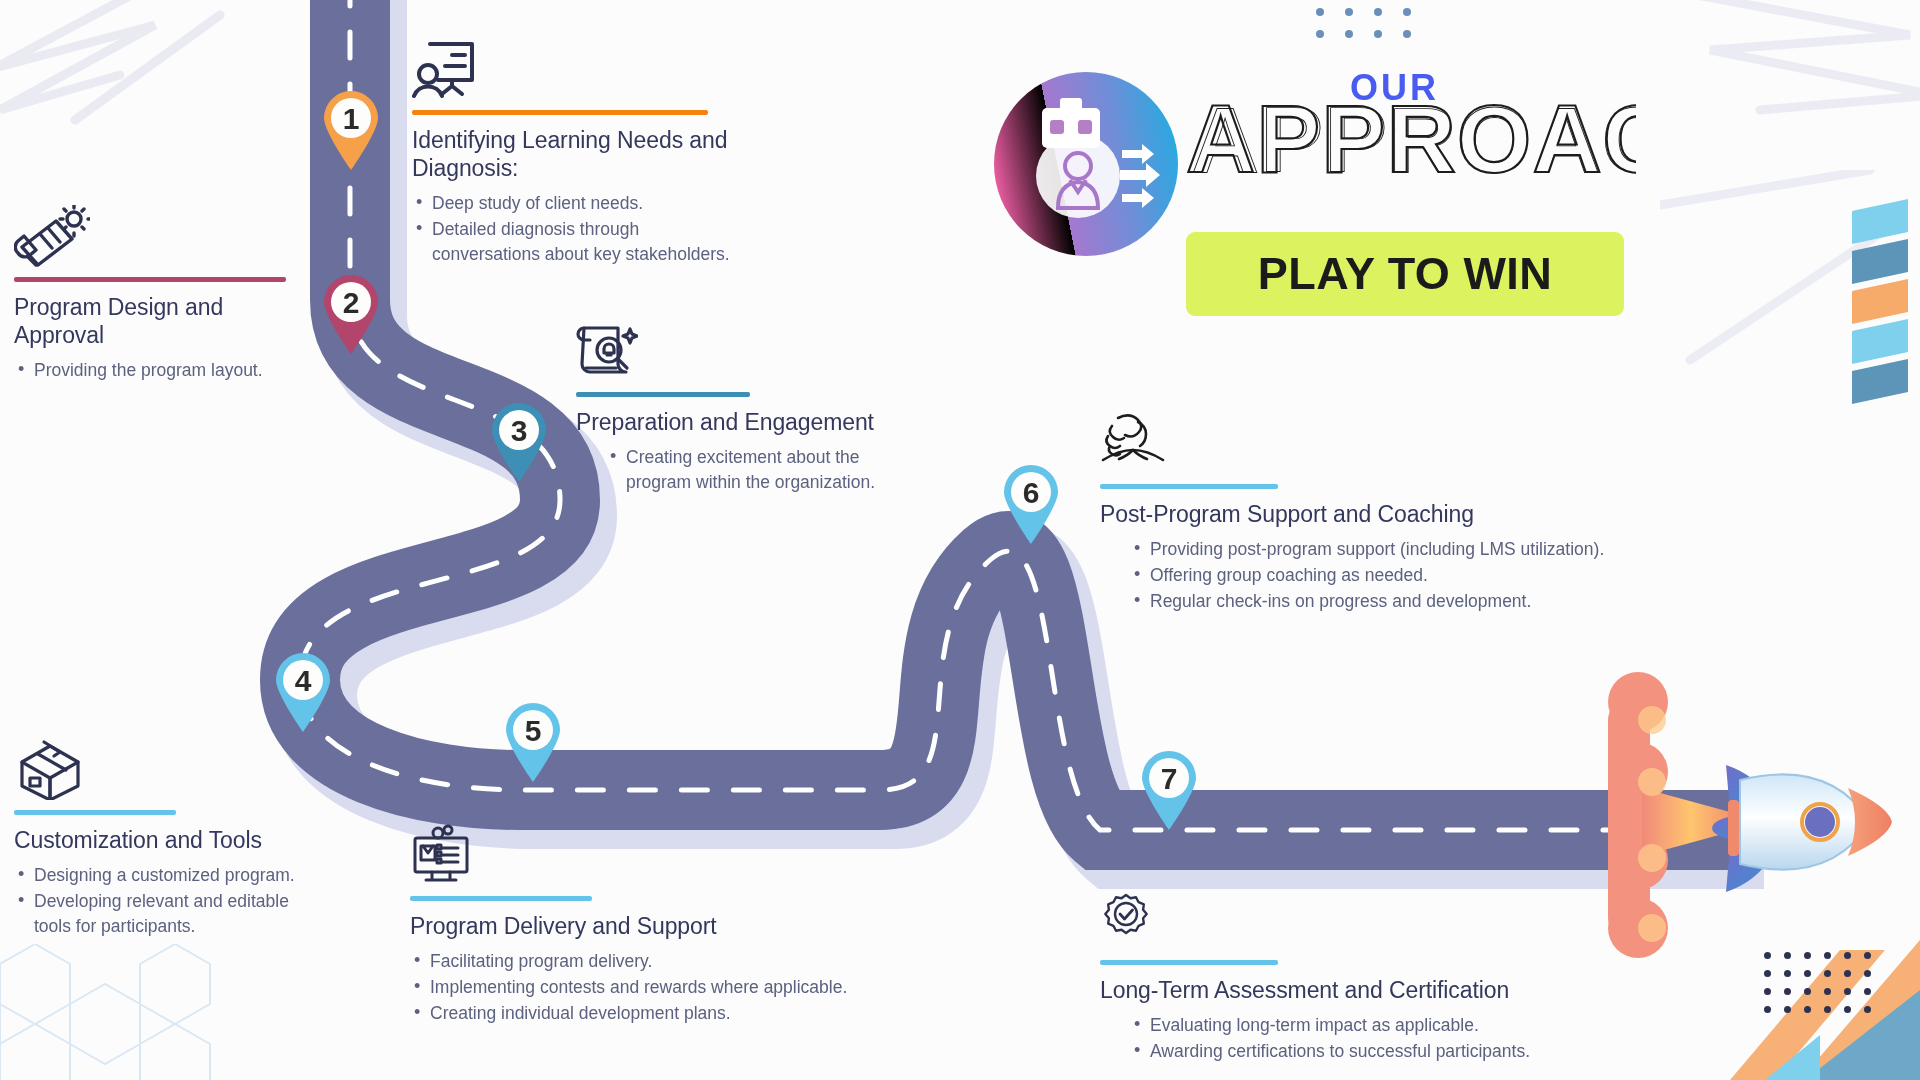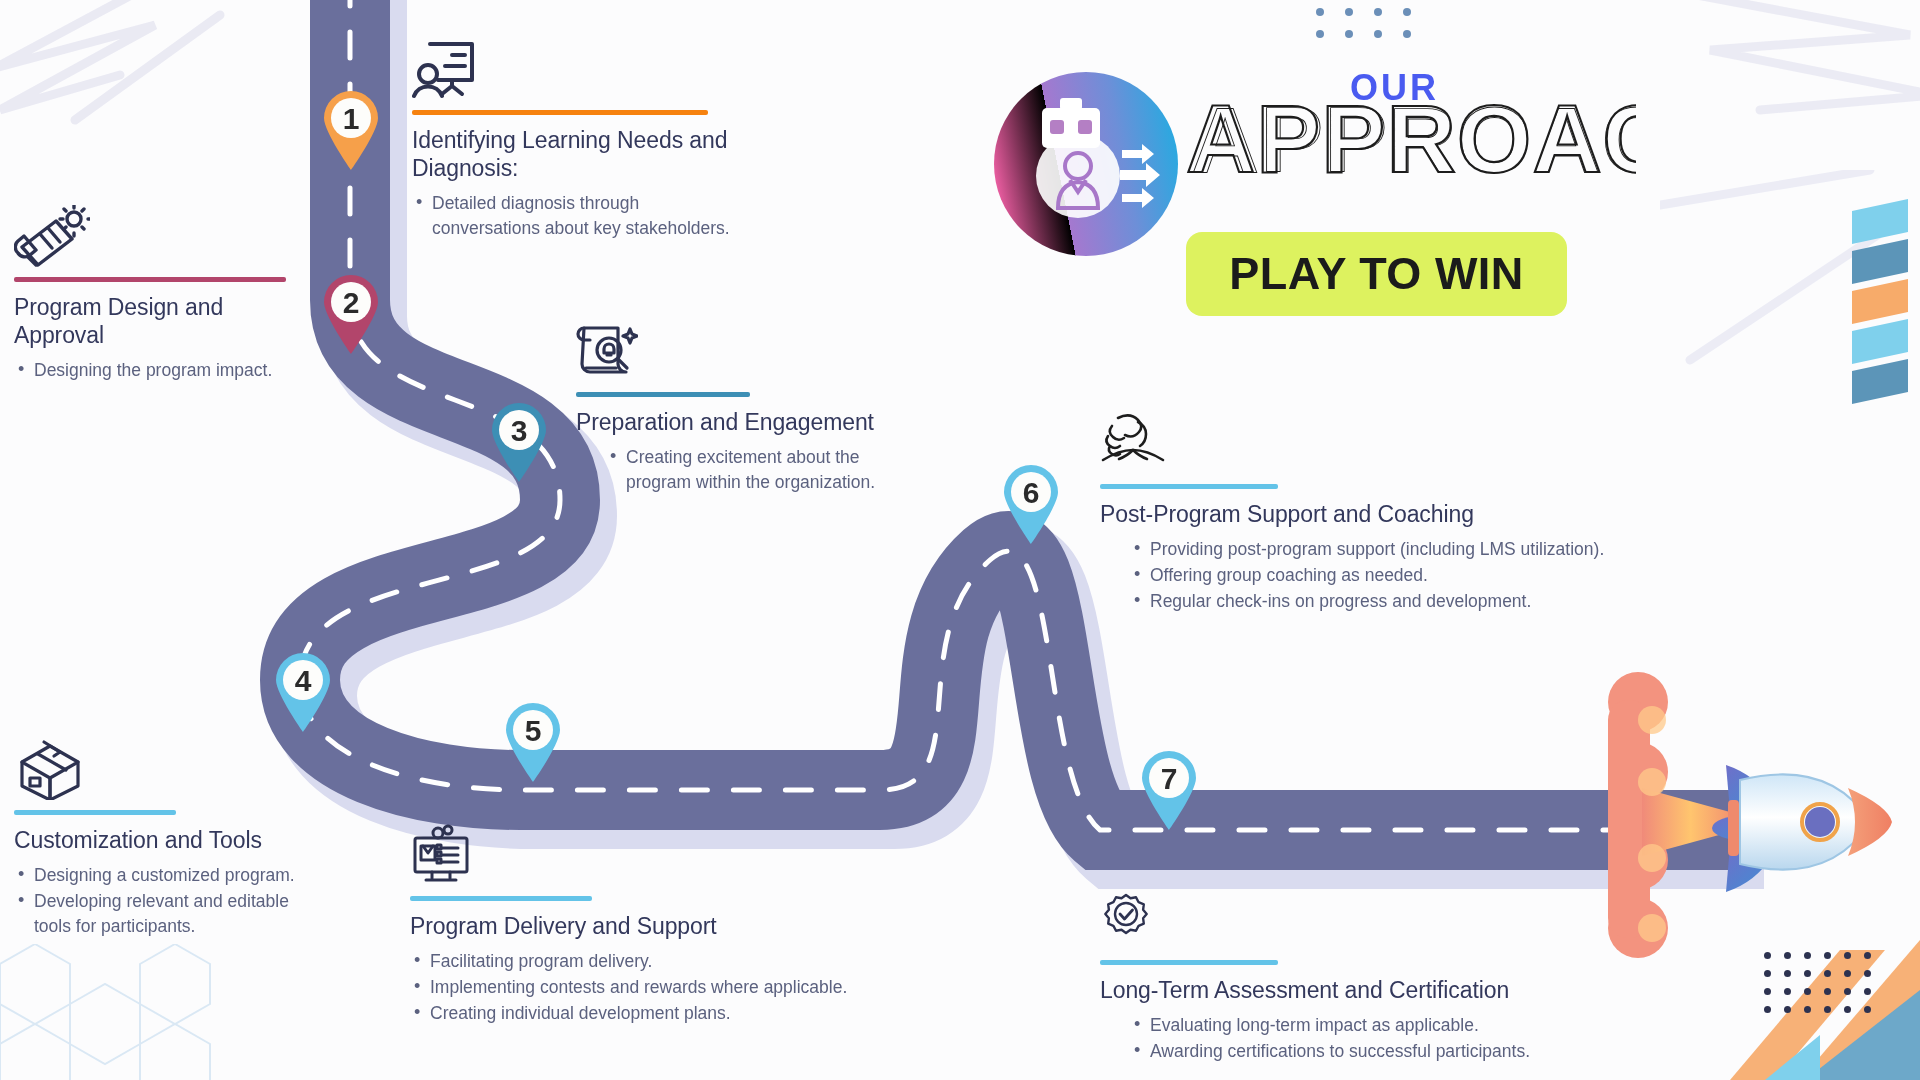--- a/index.html
+++ b/index.html
@@ -64,22 +64,22 @@
   
   #header { position: absolute; left: 990px; top: 10px; width: 660px; height: 270px; }
   .hdr-badge { position: absolute; left: 0; top: 58px; width: 192px; height: 192px; }
   .hdr-our {
     position: absolute; left: 360px; top: 57px;
     font-size: 36px; font-weight: bold; letter-spacing: 3px;
     color: #4a5bf0; font-family: "Liberation Sans", sans-serif;
   }
   .hdr-approach { position: absolute; left: 196px; top: 80px; width: 450px; height: 100px; }
   .hdr-ribbon {
-    position: absolute; left: 196px; top: 222px; width: 381px; height: 84px;
-    background: #ddf25f; border-radius: 16px;
+    position: absolute; left: 196px; top: 222px; width: 438px; height: 84px;
+    background: #ddf25f; border-radius: 9px;
     display: flex; align-items: center; justify-content: center;
   }
   .hdr-ribbon span {
     font-size: 45px; font-weight: bold; color: #1b1b1b; letter-spacing: .5px;
   }
 
   
   #rocket { position: absolute; left: 1580px; top: 660px; width: 330px; height: 320px; }
 </style>
 </head>
@@ -282,39 +282,40 @@
         <path d="M18 6 h42 v36 h-34"></path>
         <path d="M40 17 h13 M33 28 h20"></path>
         <circle cx="16" cy="36" r="9"></circle>
         <path d="M2 58 a15 15 0 0 1 28 0"></path>
         <path d="M40 42 v6 M40 48 l-10 8 M40 48 l10 8"></path>
       </g>
     </svg>
     <div class="rule" style="width:296px;background:#f6820f"></div>
     <h3>Identifying Learning Needs and Diagnosis:</h3>
     <ul>
+      <li>Deep study of client needs.</li>
       <li>Detailed diagnosis through conversations about key stakeholders.</li>
     </ul>
   </div>
 
   <div class="step" style="left:14px; top:205px; width:290px;">
     <svg class="icon" style="width:76px" viewBox="0 0 76 62">
       <g fill="none" stroke="#2d3250" stroke-width="3.4" stroke-linecap="round" stroke-linejoin="round">
         <path d="M8 42 l34-26 l16 18 l-34 26 z"></path>
         <path d="M4 48 a8 8 0 0 1 0-12 l6-5 l12 14 l-6 5 a8 8 0 0 1-12 -2z"></path>
         <path d="M14 52 l8 8"></path>
         <path d="M26 29 l12 14 M34 23 l12 14"></path>
         <circle cx="60" cy="14" r="7"></circle>
         <path d="M60 3 v-3 M60 28 v3 M49 14 h-3 M74 14 h3 M52 6 l-2-2 M68 22 l2 2 M68 6 l2-2 M52 22 l-2 2"></path>
       </g>
     </svg>
     <div class="rule" style="width:272px;background:#b2456b"></div>
     <h3>Program Design and Approval</h3>
     <ul>
-      <li>Designing the program impact.</li>
+      <li>Providing the program layout.</li>
     </ul>
   </div>
 
   <div class="step" style="left:576px; top:320px; width:350px;">
     <svg class="icon" style="width:62px" viewBox="0 0 62 62">
       <g fill="none" stroke="#2d3250" stroke-width="3.2" stroke-linecap="round" stroke-linejoin="round">
         <path d="M8 8 h34 v36 a8 8 0 0 0 8 8 h-36 a8 8 0 0 1-8-8 z"></path>
         <path d="M8 8 a6 6 0 0 0 0 12 h6"></path>
         <path d="M10 48 h30"></path>
         <circle cx="33" cy="30" r="12"></circle>

